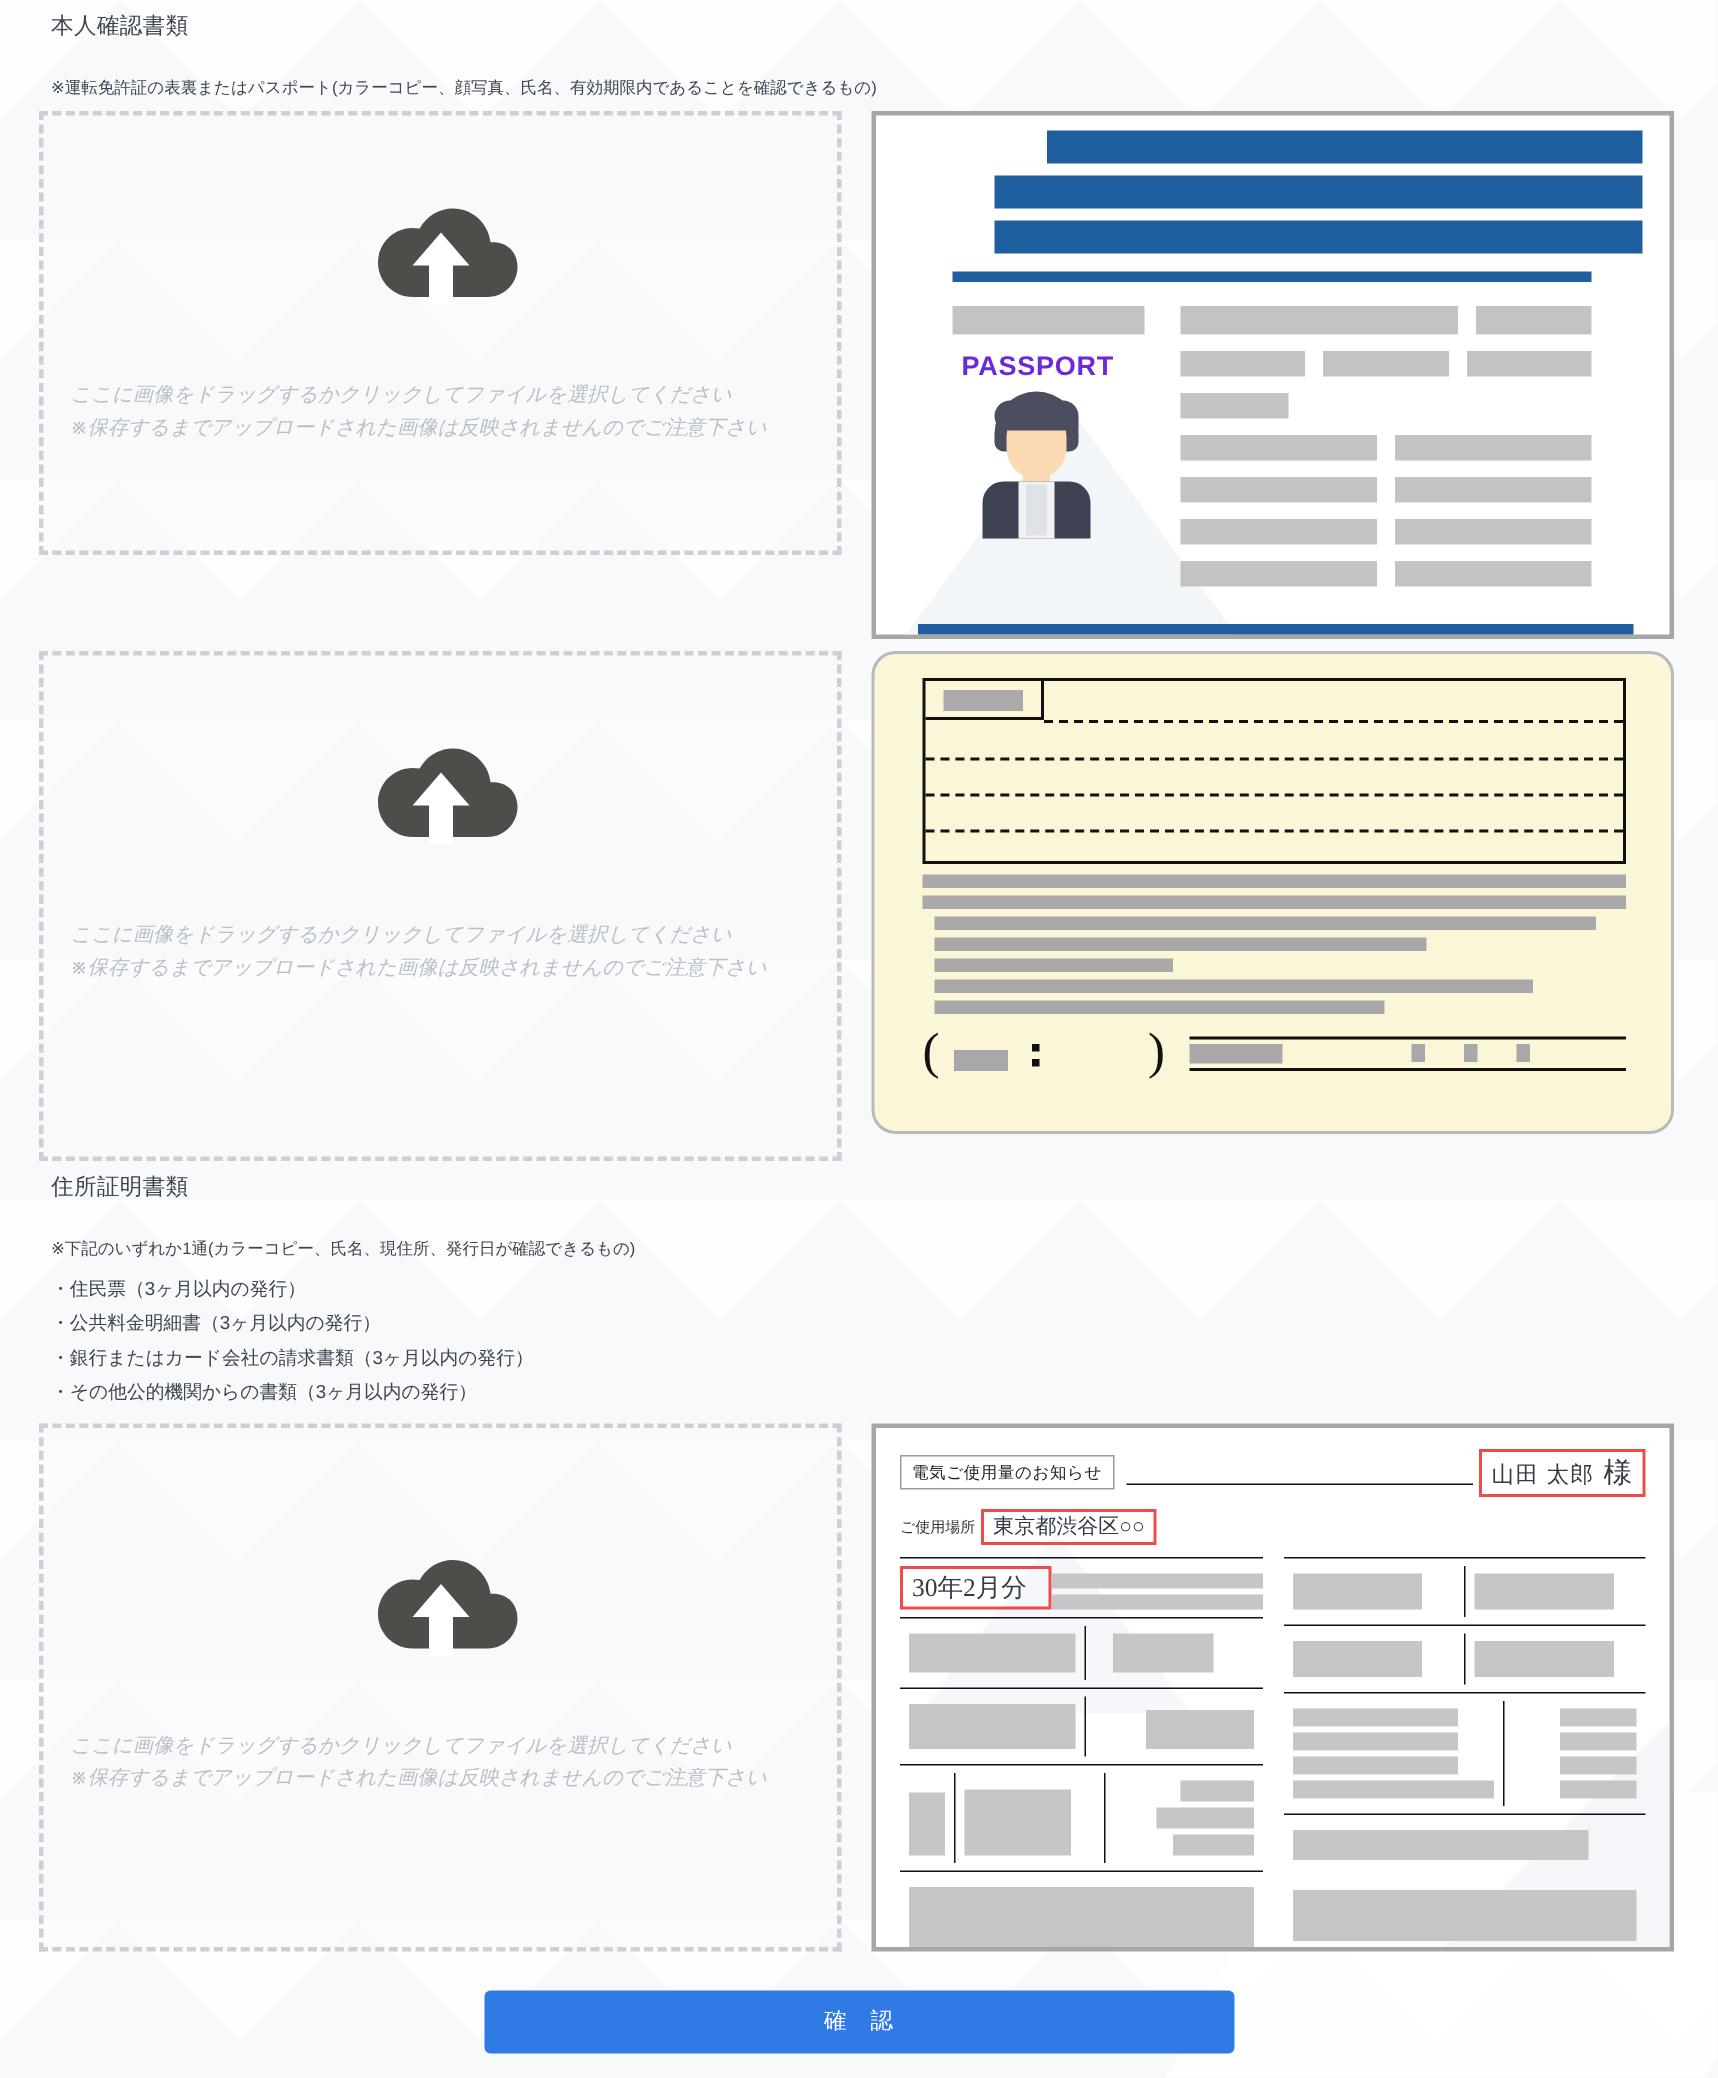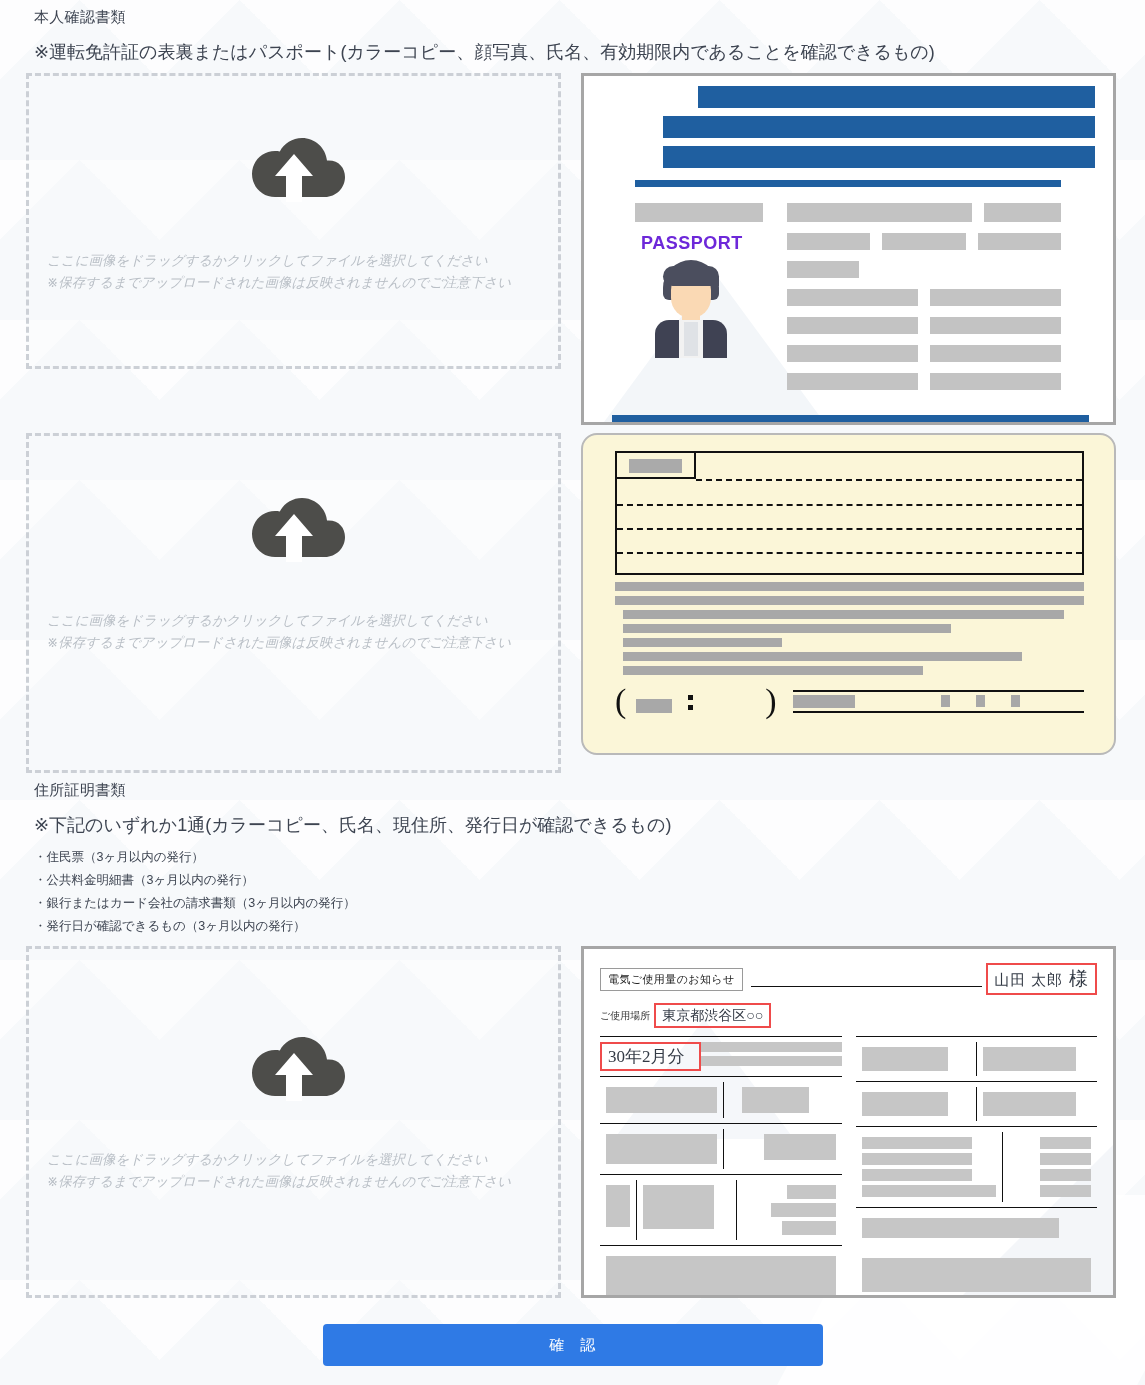--- a/index.html
+++ b/index.html
@@ -28,21 +28,21 @@
     z-index:0;
     pointer-events:none;
   }
   .page{position:relative;z-index:2;padding:0 26px;box-sizing:border-box;width:1145px;}
 
   h2.section-title{
     font-size:15px;font-weight:400;color:#3d4451;
     margin:8px 0 0 8px;letter-spacing:.3px;
   }
   .note{
-    font-size:18px;color:#3d4451;margin:12px 0 6px 8px;line-height:1.55;
+    font-size:11px;color:#3d4451;margin:24px 0 6px 8px;line-height:1.55;
   }
   .note-list{margin:0 0 4px 8px;}
   .note-list div{font-size:12.5px;color:#3d4451;line-height:1.85;}
 
   
   .upload-row{display:flex;gap:20px;align-items:flex-start;margin-bottom:8px;}
   .dropzone{
     flex:0 0 535px;
     box-sizing:border-box;
     border:3px dashed #ccd0d6;
@@ -152,21 +152,21 @@
   }
   .bill-headline{flex:1;border-bottom:1px solid #111;height:1px;margin:14px 4px 0 8px;}
   .hl{border:2px solid #ef4b4b;padding:1px 6px;box-sizing:border-box;}
   .bill-name{font-size:15px;letter-spacing:1px;white-space:nowrap;}
   .bill-name .suffix{font-size:19px;margin-left:6px;}
   .bill-place{display:flex;align-items:center;margin-top:8px;}
   .bill-place .lbl{font-size:10px;color:#333;margin-right:4px;white-space:nowrap;}
   .bill-place .val{font-size:14px;white-space:nowrap;}
   .bill-body{display:flex;gap:14px;margin-top:8px;}
   .bill-col{flex:1;}
-  .brow{border-top:1px solid #111;display:flex;align-items:flex-start;padding:5px 0;}
+  .brow{border-top:1px solid #111;display:flex;align-items:flex-end;padding:5px 0;}
   .brow.nb{border-top:none;}
   .vsep{border-left:1px solid #111;align-self:stretch;}
   .bb{background:#c6c6c6;display:block;}
   .month{font-size:17px;white-space:nowrap;margin-right:8px;}
   .stack{display:flex;flex-direction:column;gap:4px;flex:1;}
   .cellpad{padding:5px 6px;}
 
   
   .confirm-wrap{display:flex;justify-content:center;margin:26px 0 0 0;}
   .confirm-btn{
@@ -317,21 +317,21 @@
       </div>
     </div>
   </div>
 
   <h2 class="section-title">住所証明書類</h2>
   <div class="note">※下記のいずれか1通(カラーコピー、氏名、現住所、発行日が確認できるもの)</div>
   <div class="note-list">
     <div>・住民票（3ヶ月以内の発行）</div>
     <div>・公共料金明細書（3ヶ月以内の発行）</div>
     <div>・銀行またはカード会社の請求書類（3ヶ月以内の発行）</div>
-    <div>・発行日が確認できるもの（3ヶ月以内の発行）</div>
+    <div>・その他公的機関からの書類（3ヶ月以内の発行）</div>
   </div>
 
   <div class="upload-row" style="margin-top:8px;">
     <div class="dropzone tall" style="min-height:352px;">
       <span class="cloud-icon" style="margin:52px 0 44px 0;">
         <svg width="110" height="72" viewBox="0 0 110 72" aria-hidden="true">
           <path d="M88 30.5C86.6 17.8 75.9 8 63 8c-9.6 0-18 5.4-22.2 13.4C39.2 21.1 37.6 21 36 21 23.3 21 13 31.3 13 44s10.3 23 23 23h50c11 0 20-9 20-20 0-9.5-6.7-17.4-18-16.5z" fill="#4d4d4a"></path>
           <path d="M55 24L74 46H63v26H47V46H36z" fill="#ffffff"></path>
         </svg>
       </span>

